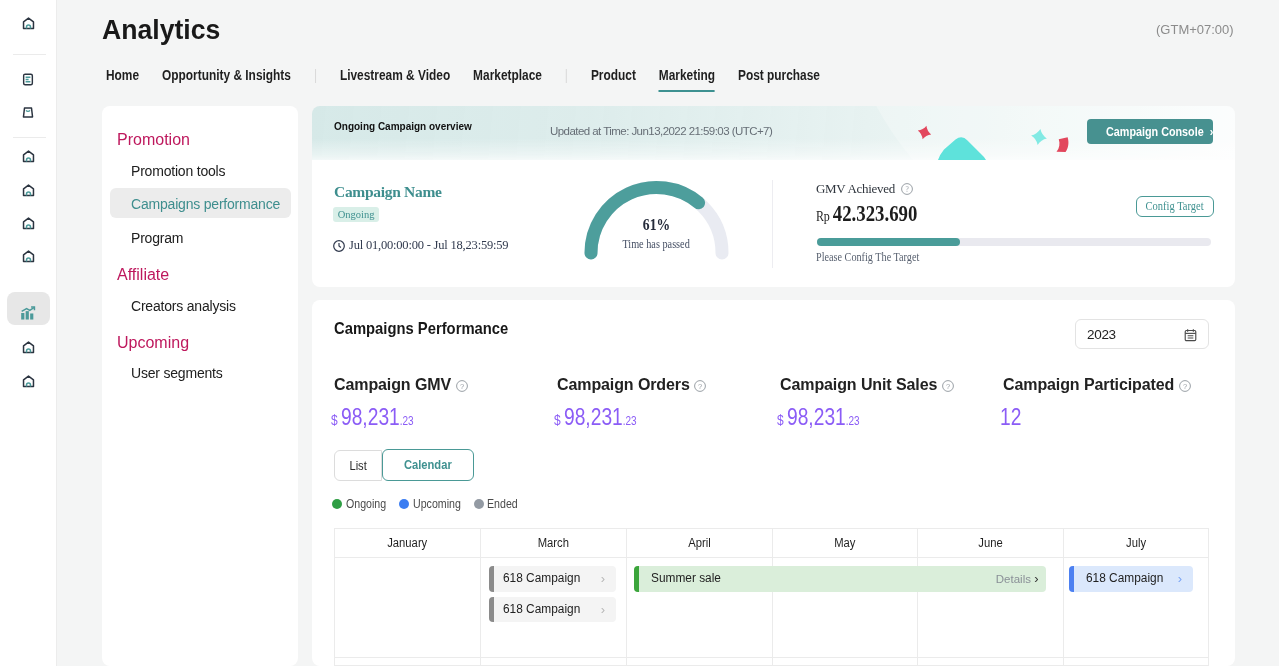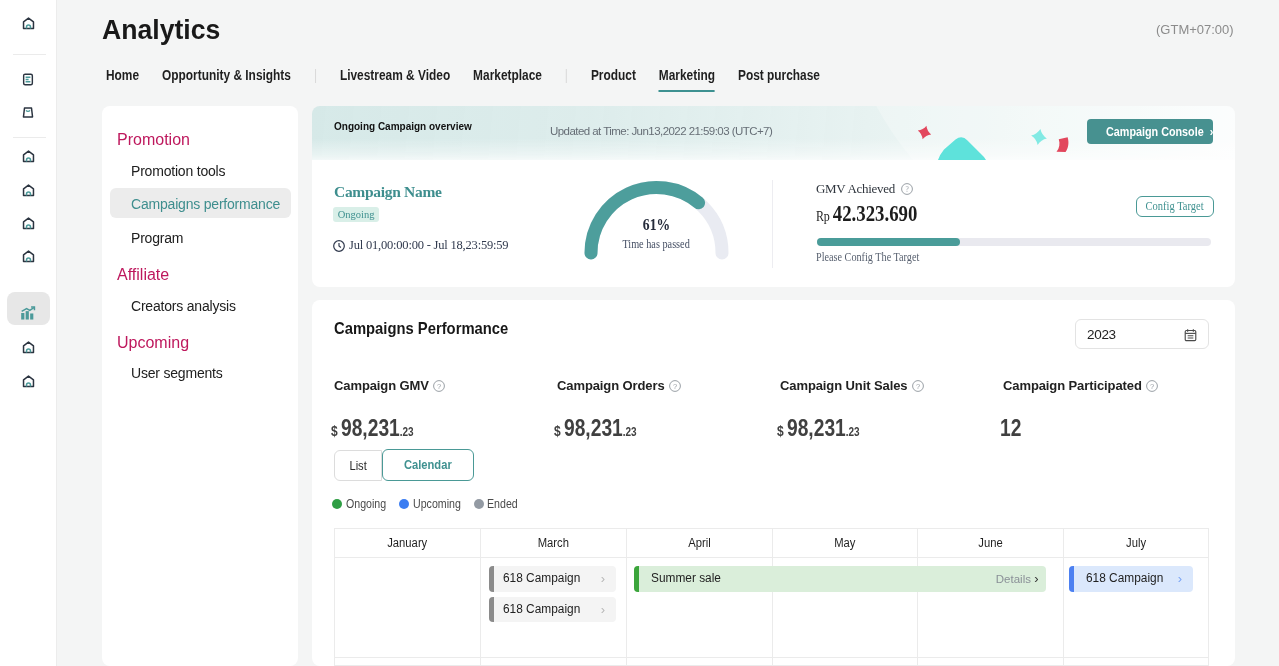--- a/index.html
+++ b/index.html
@@ -62,22 +62,22 @@
 
 
 #perf { position:absolute; left:312px; top:300px; width:923px; height:366px; background:#fff; border-radius:8px; }
 #p-title { position:absolute; left:22px; top:19px; font-size:17px; font-weight:700; color:#171717; }
 #p-title span { transform:scaleX(0.87); }
 #p-sub { position:absolute; left:205px; top:24px; font-size:11.5px; color:#5f6672; }
 #p-sub span { transform:scaleX(0.885); }
 #yearbox { position:absolute; left:763px; top:19px; width:134px; height:30px; border:1px solid #e3e3e3; border-radius:6px; background:#fff; }
 #yearbox .y { position:absolute; left:11px; top:7px; font-size:13.5px; color:#222; letter-spacing:-0.3px; }
 .metric { position:absolute; top:76px; }
-.metric .lab { font-size:13px; font-weight:700; color:#222; letter-spacing:-0.1px; }
-.metric .val { margin-top:20px; margin-left:-3px; font-size:24px; font-weight:700; color:#404040; }
+.metric .lab { font-size:16px; font-weight:700; color:#222; letter-spacing:-0.1px; }
+.metric .val { margin-top:9px; margin-left:-3px; font-size:24px; font-weight:400; color:#8b5cf6; }
 .metric .val > span { transform:scaleX(0.8); }
 .metric .val .d { font-size:15px; }
 .metric .val .c { font-size:12.5px; }
 #btn-list { position:absolute; left:22px; top:150px; width:48px; height:31px; background:#fff; border:1px solid #dcdcdc; border-radius:6px 0 0 6px; font-size:13px; color:#2a2a2a; text-align:center; line-height:29px; }
 #btn-cal { position:absolute; left:70px; top:149px; width:92px; height:32px; background:#fff; border:1.5px solid #4a9996; border-radius:6px; font-size:13px; font-weight:700; color:#3f9190; text-align:center; line-height:29px; }
 #btn-cal span, #btn-list span { transform:scaleX(0.86); transform-origin:50% 50%; }
 .lg-d { position:absolute; top:199px; width:10px; height:10px; border-radius:50%; }
 .lg-t { position:absolute; top:199px; font-size:12.5px; color:#4b4b4b; line-height:11px; }
 .lg-t span { transform:scaleX(0.85); }
 

